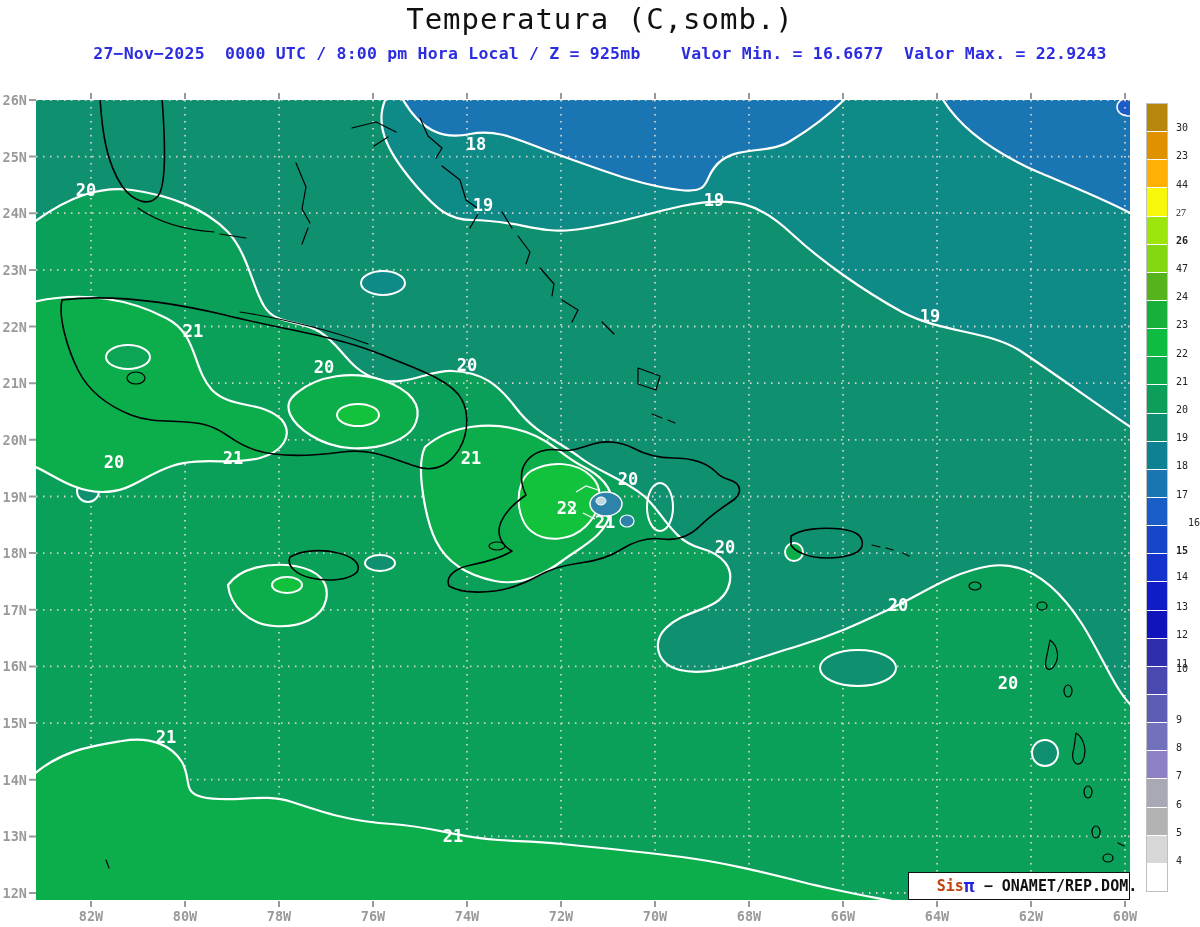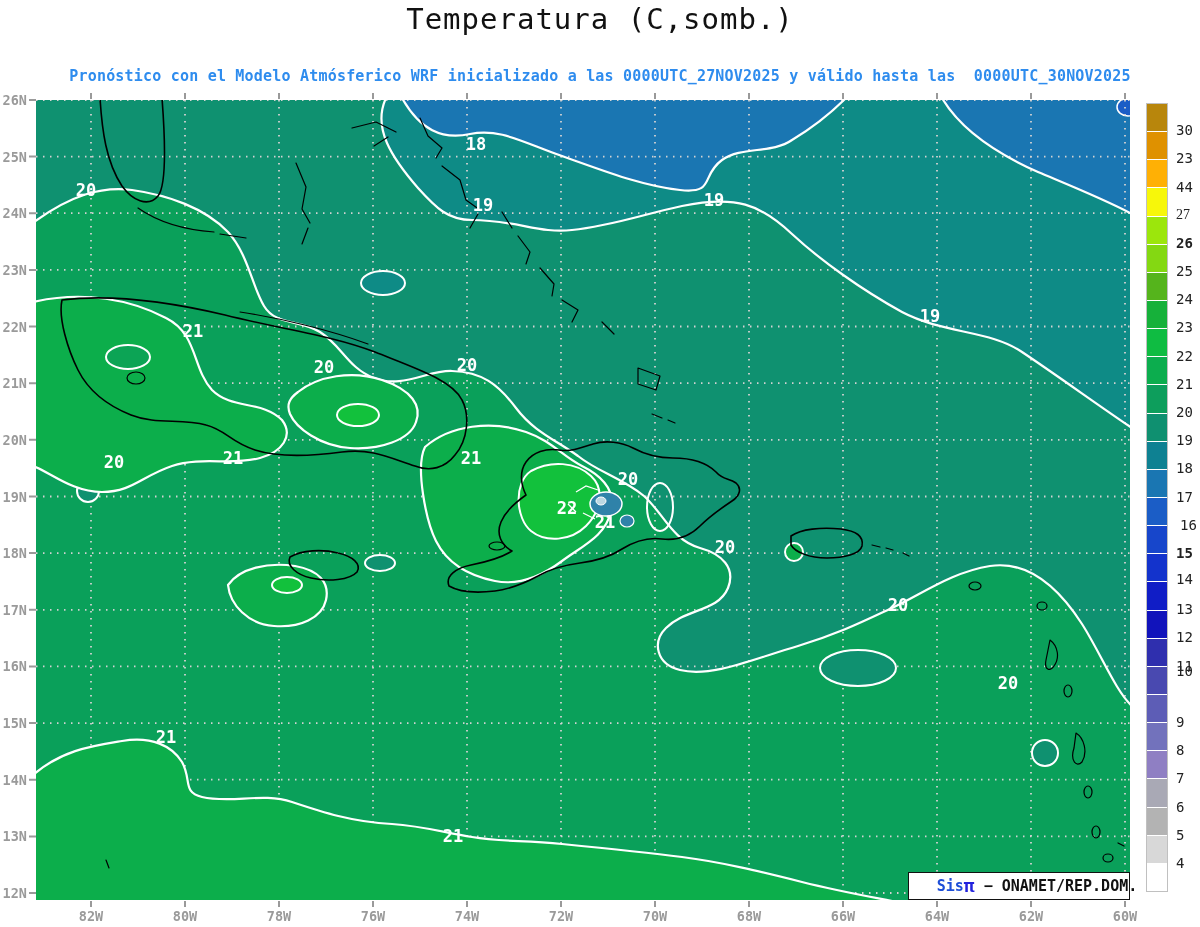--- a/index.html
+++ b/index.html
@@ -17,34 +17,34 @@
   .coast{fill:none;stroke:#000;stroke-width:1.6;stroke-linejoin:round;stroke-linecap:round;}
   .coast2{fill:none;stroke:#000;stroke-width:1.2;stroke-linejoin:round;stroke-linecap:round;}
   .iso{fill:none;stroke:#fff;stroke-width:2.2;stroke-linejoin:round;stroke-linecap:round;}
   .grid{stroke:#d2d2d2;stroke-width:1.8;stroke-dasharray:1.5 5.5;fill:none;}
   .tick{stroke:#9a9a9a;stroke-width:2;}
   .colorbar{position:absolute;left:1146px;top:103px;width:22px;height:789px;
     border:1px solid #c0c0c0;display:flex;flex-direction:column;box-sizing:border-box;background:#fff;}
   .cb-cell{flex:1;border-bottom:1px solid #fff;}
   .cb-cell:last-child{border-bottom:none;}
   .cb-labels{position:absolute;left:1176px;top:0;width:40px;height:927px;}
-  .cb-label{position:absolute;font-size:14px;color:#222;font-weight:400;}
+  .cb-label{position:absolute;font-size:10px;color:#222;font-weight:400;}
   .footer-box{position:absolute;left:908px;top:872px;width:220px;height:26px;background:#fff;
     border:1.5px solid #111;display:flex;align-items:center;justify-content:center;
     font-size:15px;font-weight:700;color:#111;white-space:pre;}
-  .footer-box .brand{color:#1d4ed8;margin-left:36px;}
+  .footer-box .brand{color:#c2410c;margin-left:36px;}
   .footer-box .pi{color:#2222dd;font-size:18px;line-height:1;}
 </style>
 </head>
 <body>
 
 <div class="page">
 
   <div class="title">Temperatura (C,somb.)</div>
-  <div class="sub2">Pronóstico con el Modelo Atmósferico WRF inicializado a las 0000UTC_27NOV2025 y válido hasta las  0000UTC_30NOV2025</div>
+  <div class="sub1">27−Nov−2025  0000 UTC / 8:00 pm Hora Local / Z = 925mb    Valor Min. = 16.6677  Valor Max. = 22.9243</div>
 
   <svg class="map" width="1200" height="927" viewBox="0 0 1200 927">
     <defs>
       <clipPath id="mapclip">
           <rect x="36" y="100" width="1094" height="800"></rect>
         </clipPath>
     </defs>
 
     <g clip-path="url(#mapclip)">
 
@@ -204,30 +204,30 @@
       <div class="cb-cell" style="background: rgb(179, 179, 179);"></div>
       <div class="cb-cell" style="background: rgb(216, 216, 216);"></div>
       <div class="cb-cell" style="background: rgb(255, 255, 255);"></div>
     </div>
   <div class="cb-labels">
       <div class="cb-label" style="top: 122.18px; left: 0px;">30</div>
       <div class="cb-label" style="top: 150.36px; left: 0px;">23</div>
       <div class="cb-label" style="top: 178.54px; left: 0px;">44</div>
       <div class="cb-label" style="top: 206.72px; left: 0px; font-family: Liberation Serif, serif;">27</div>
       <div class="cb-label" style="top: 234.9px; left: 0px; font-weight: bold;">26</div>
-      <div class="cb-label" style="top: 263.08px; left: 0px;">25</div>
+      <div class="cb-label" style="top: 263.08px; left: 0px;">47</div>
       <div class="cb-label" style="top: 291.26px; left: 0px;">24</div>
       <div class="cb-label" style="top: 319.44px; left: 0px;">23</div>
       <div class="cb-label" style="top: 347.62px; left: 0px;">22</div>
       <div class="cb-label" style="top: 375.8px; left: 0px;">21</div>
       <div class="cb-label" style="top: 403.98px; left: 0px;">20</div>
       <div class="cb-label" style="top: 432.16px; left: 0px;">19</div>
       <div class="cb-label" style="top: 460.34px; left: 0px;">18</div>
       <div class="cb-label" style="top: 488.52px; left: 0px;">17</div>
-      <div class="cb-label" style="top: 516.7px; left: 4px;">16</div>
+      <div class="cb-label" style="top: 516.7px; left: 12px;">16</div>
       <div class="cb-label" style="top: 544.88px; left: 0px; font-weight: bold;">15</div>
       <div class="cb-label" style="top: 571px; left: 0px;">14</div>
       <div class="cb-label" style="top: 601.24px; left: 0px;">13</div>
       <div class="cb-label" style="top: 629.42px; left: 0px;">12</div>
       <div class="cb-label" style="top: 657.6px; left: 0px;">11</div>
       <div class="cb-label" style="top: 663px; left: 0px;">10</div>
       <div class="cb-label" style="top: 713.96px; left: 0px;">9</div>
       <div class="cb-label" style="top: 742.14px; left: 0px;">8</div>
       <div class="cb-label" style="top: 770.32px; left: 0px;">7</div>
       <div class="cb-label" style="top: 798.5px; left: 0px;">6</div>

